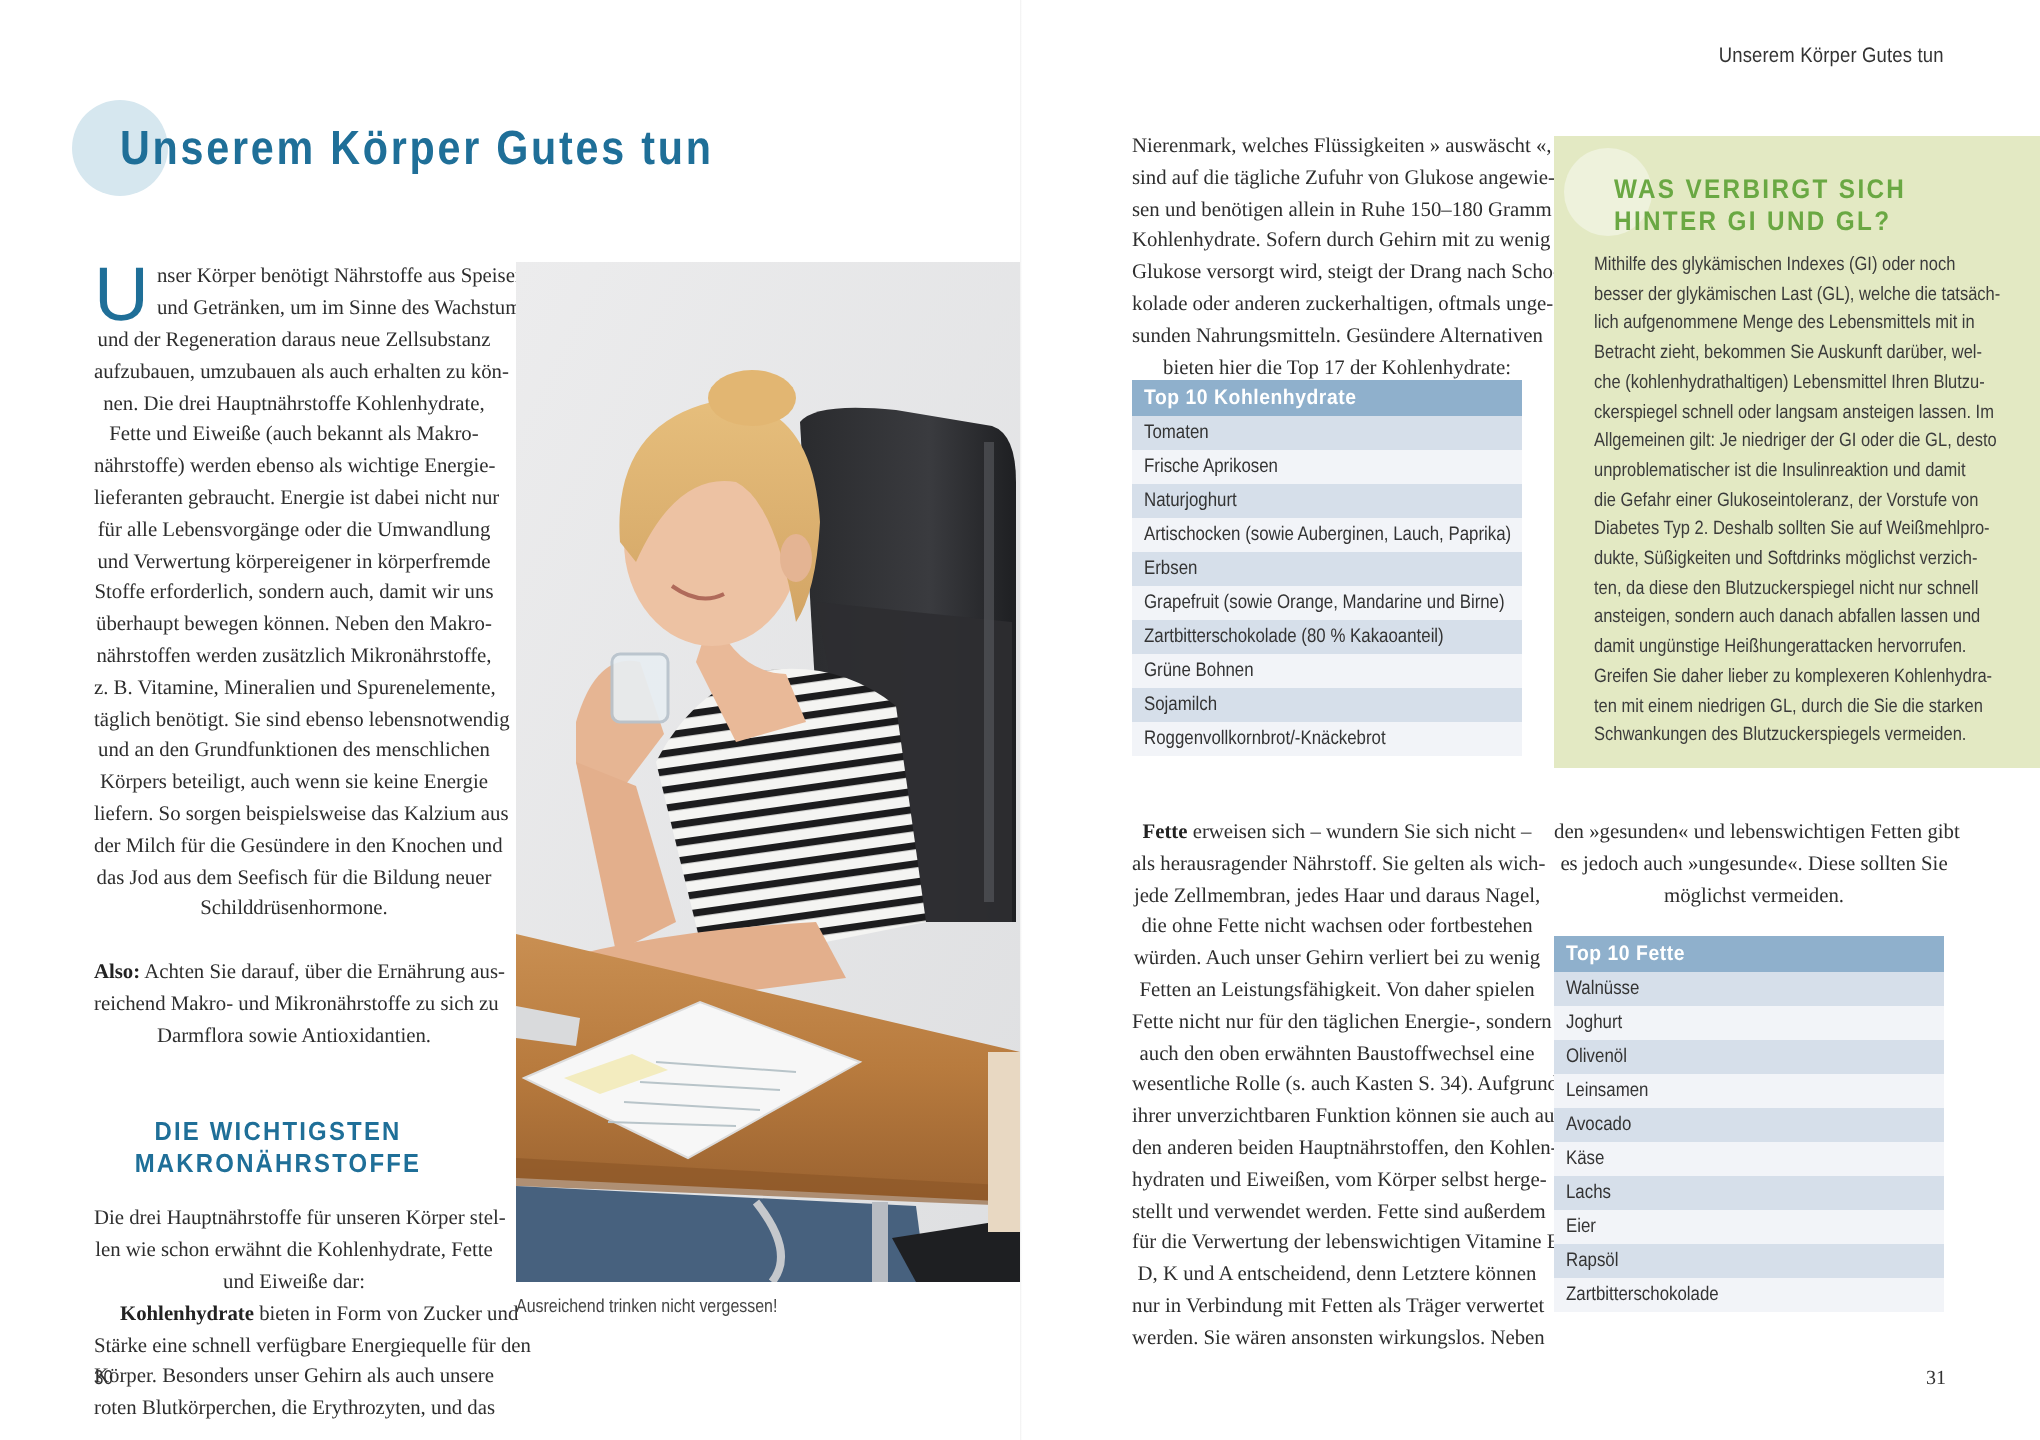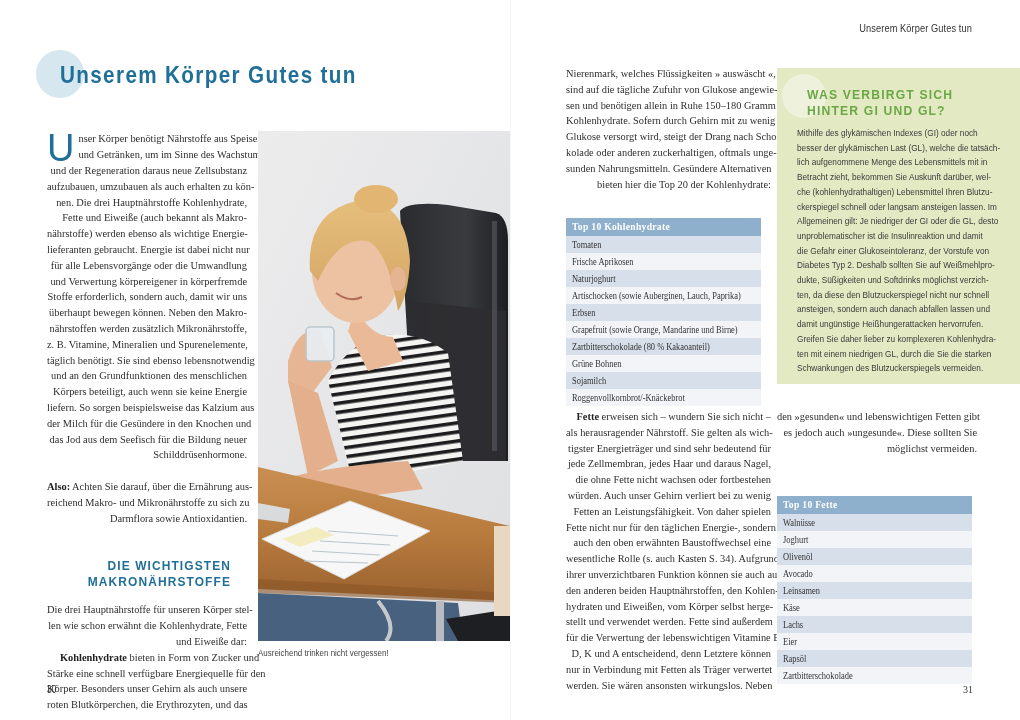--- a/index.html
+++ b/index.html
@@ -8,38 +8,38 @@
 
   .spread { position: absolute; inset: 0; border-radius: 24px; }
   .page-divider { position: absolute; left: 510px; top: 0; width: 1px; height: 720px; background: linear-gradient(to right, rgba(0,0,0,0.06), rgba(0,0,0,0)); }
 
   .running-head { position: absolute; top: 22px; right: 48px; font-family: "Liberation Sans", "DejaVu Sans", sans-serif; font-size: 10.5px; color: #333; letter-spacing: 0.1px; transform: scaleX(0.88); transform-origin: right center; }
 
   .title-wrap { position: absolute; left: 36px; top: 50px; }
   .title-circle { position: absolute; left: 0; top: 0; width: 48px; height: 48px; border-radius: 50%; background: #d6e7ef; }
   .page-title { position: absolute; left: 24px; top: 11px; white-space: nowrap; font-family: "Liberation Sans", "DejaVu Sans", sans-serif; font-weight: bold; font-size: 24px; color: #1f6f98; letter-spacing: 1.6px; transform: scaleX(0.86); transform-origin: left center; }
 
-  .body-text { font-size: 10.4px; line-height: 15.8px; color: #2e2e2e; text-align: right; }
+  .body-text { font-size: 10.4px; line-height: 15.8px; color: #2e2e2e; text-align: center; }
   .body-text b { font-weight: bold; color: #222; }
 
   .col-left { position: absolute; left: 47px; top: 131px; width: 200px; }
   .dropcap { float: left; font-family: "Liberation Sans", "DejaVu Sans", sans-serif; font-size: 38px; line-height: 30px; color: #1f6f98; margin: 2px 4px 0 0; height: 30px; }
   .para-gap { height: 15.8px; }
 
   .section-heading { font-family: "Liberation Sans", "DejaVu Sans", sans-serif; font-size: 13px; line-height: 16px; color: #1f6f98; letter-spacing: 1.2px; margin-top: 32px; margin-bottom: 12px; transform: scaleX(0.92); transform-origin: left center; white-space: nowrap; }
 
   .photo { position: absolute; left: 258px; top: 131px; width: 252px; height: 510px; overflow: hidden; background: #e9e9ea; }
   .photo svg { display: block; }
   .caption { position: absolute; left: 258px; top: 647px; font-family: "Liberation Sans", "DejaVu Sans", sans-serif; font-size: 9.4px; color: #444; transform: scaleX(0.85); transform-origin: left center; white-space: nowrap; }
 
   .col-mid-top { position: absolute; left: 566px; top: 66px; width: 205px; }
   .col-mid-bottom { position: absolute; left: 566px; top: 409px; width: 205px; }
   .col-right-text { position: absolute; left: 777px; top: 409px; width: 200px; }
 
-  .table { position: absolute; font-family: Liberation Serif, serif; margin-top: 28px; }
+  .table { position: absolute; font-family: Liberation Sans, sans-serif; }
   .table .th { background: #8fb0cc; color: #ffffff; font-weight: bold; font-size: 10.5px; height: 18px; line-height: 18px; padding-left: 6px; letter-spacing: 0.3px; }
   .table .row { height: 17px; line-height: 17px; font-size: 9.8px; padding-left: 6px; color: #333; }
   .table .row:nth-child(odd) { background: #d6dfea; }
   .table .row:nth-child(even) { background: #f2f4f8; }
   .table .cell { display: inline-block; transform: scaleX(0.86); transform-origin: left center; white-space: nowrap; }
   .table .th .cell { transform: scaleX(0.92); }
   .tbl-kh { left: 566px; top: 190px; width: 195px; }
   .tbl-fe { left: 777px; top: 468px; width: 195px; }
 
   .infobox { position: absolute; left: 777px; top: 68px; width: 243px; height: 316px; background: #e3e9c3; overflow: hidden; }
@@ -192,21 +192,21 @@
   <div class="page-num left">30</div>
 
   <div class="col-mid-top body-text">
     <span class="line">Nierenmark, welches Flüssigkeiten » auswäscht «,</span>
     <span class="line">sind auf die tägliche Zufuhr von Glukose angewie-</span>
     <span class="line">sen und benötigen allein in Ruhe 150–180 Gramm</span>
     <span class="line">Kohlenhydrate. Sofern durch Gehirn mit zu wenig</span>
     <span class="line">Glukose versorgt wird, steigt der Drang nach Scho-</span>
     <span class="line">kolade oder anderen zuckerhaltigen, oftmals unge-</span>
     <span class="line">sunden Nahrungsmitteln. Gesündere Alternativen</span>
-    <span class="line">bieten hier die Top 20 der Kohlenhydrate:</span>
+    <span class="line">bieten hier die Top 17 der Kohlenhydrate:</span>
   </div>
 
   <div class="table tbl-kh">
     <div class="th"><span class="cell">Top 10 Kohlenhydrate</span></div>
     <div>
       <div class="row"><span class="cell">Tomaten</span></div>
       <div class="row"><span class="cell">Frische Aprikosen</span></div>
       <div class="row"><span class="cell">Naturjoghurt</span></div>
       <div class="row"><span class="cell">Artischocken (sowie Auberginen, Lauch, Paprika)</span></div>
       <div class="row"><span class="cell">Erbsen</span></div>
@@ -241,21 +241,20 @@
       <span>damit ungünstige Heißhungerattacken hervorrufen.</span>
       <span>Greifen Sie daher lieber zu komplexeren Kohlenhydra-</span>
       <span>ten mit einem niedrigen GL, durch die Sie die starken</span>
       <span>Schwankungen des Blutzuckerspiegels vermeiden.</span>
     </div>
   </div>
 
   <div class="col-mid-bottom body-text">
     <span class="line"><b>Fette</b><span> erweisen sich – wundern Sie sich nicht –</span></span>
     <span class="line">als herausragender Nährstoff. Sie gelten als wich-</span>
-    <span class="line">tigster Energieträger und sind sehr bedeutend für</span>
     <span class="line">jede Zellmembran, jedes Haar und daraus Nagel,</span>
     <span class="line">die ohne Fette nicht wachsen oder fortbestehen</span>
     <span class="line">würden. Auch unser Gehirn verliert bei zu wenig</span>
     <span class="line">Fetten an Leistungsfähigkeit. Von daher spielen</span>
     <span class="line">Fette nicht nur für den täglichen Energie-, sondern</span>
     <span class="line">auch den oben erwähnten Baustoffwechsel eine</span>
     <span class="line">wesentliche Rolle (s. auch Kasten S. 34). Aufgrund</span>
     <span class="line">ihrer unverzichtbaren Funktion können sie auch aus</span>
     <span class="line">den anderen beiden Hauptnährstoffen, den Kohlen-</span>
     <span class="line">hydraten und Eiweißen, vom Körper selbst herge-</span>
@@ -271,22 +270,22 @@
     <span class="line">es jedoch auch »ungesunde«. Diese sollten Sie</span>
     <span class="line">möglichst vermeiden.</span>
   </div>
 
   <div class="table tbl-fe">
     <div class="th"><span class="cell">Top 10 Fette</span></div>
     <div>
       <div class="row"><span class="cell">Walnüsse</span></div>
       <div class="row"><span class="cell">Joghurt</span></div>
       <div class="row"><span class="cell">Olivenöl</span></div>
+      <div class="row"><span class="cell">Leinsamen</span></div>
       <div class="row"><span class="cell">Avocado</span></div>
-      <div class="row"><span class="cell">Leinsamen</span></div>
       <div class="row"><span class="cell">Käse</span></div>
       <div class="row"><span class="cell">Lachs</span></div>
       <div class="row"><span class="cell">Eier</span></div>
       <div class="row"><span class="cell">Rapsöl</span></div>
       <div class="row"><span class="cell">Zartbitterschokolade</span></div>
     </div>
   </div>
 
   <div class="page-num right">31</div>
 </div>

